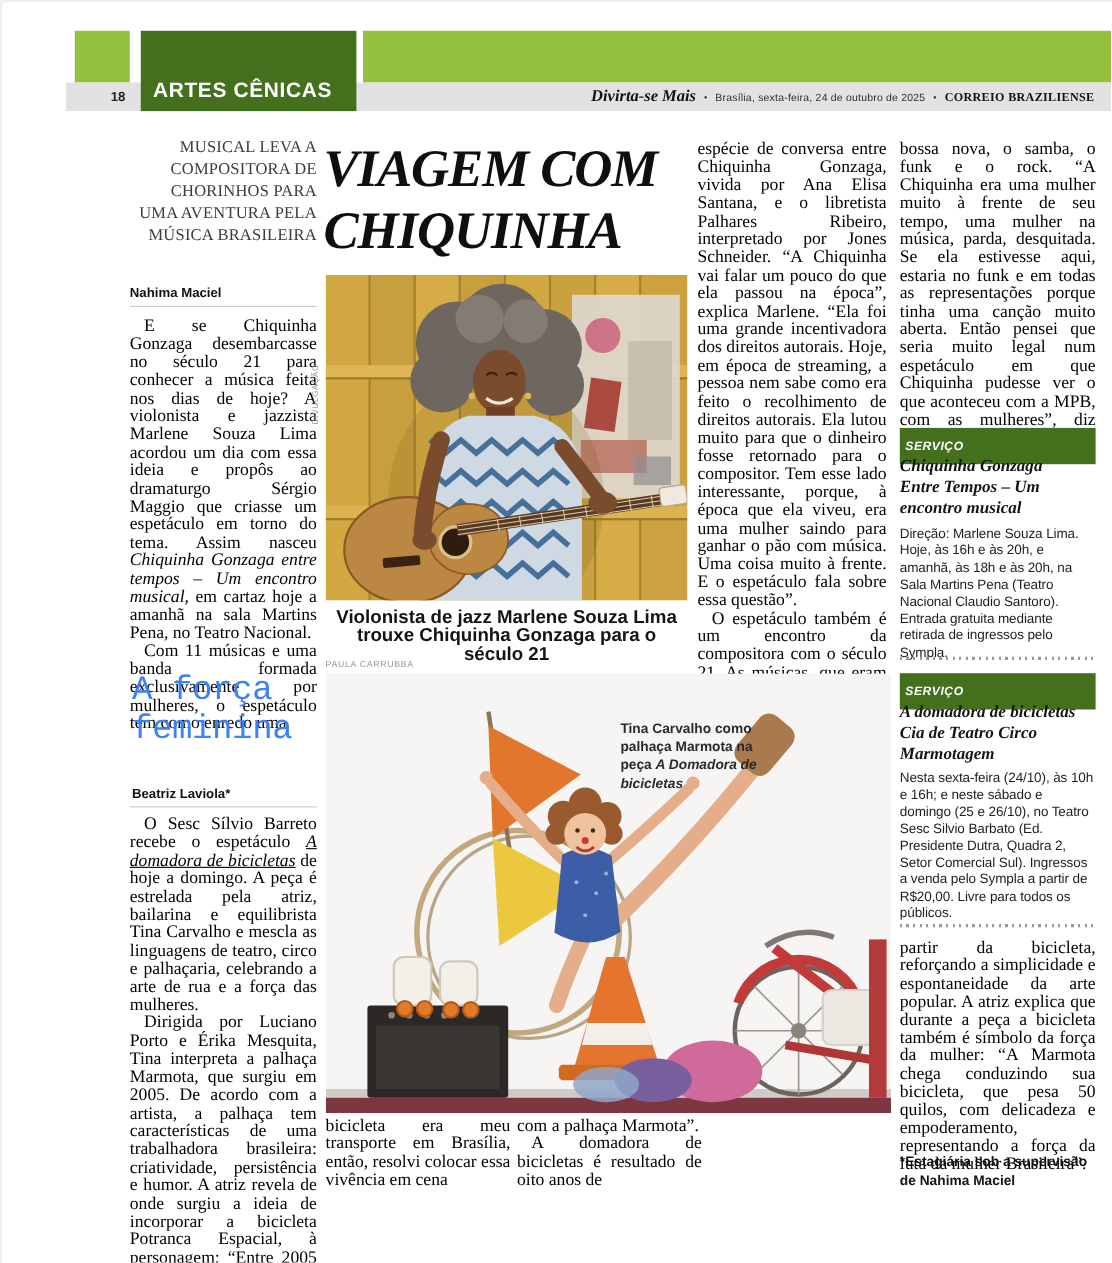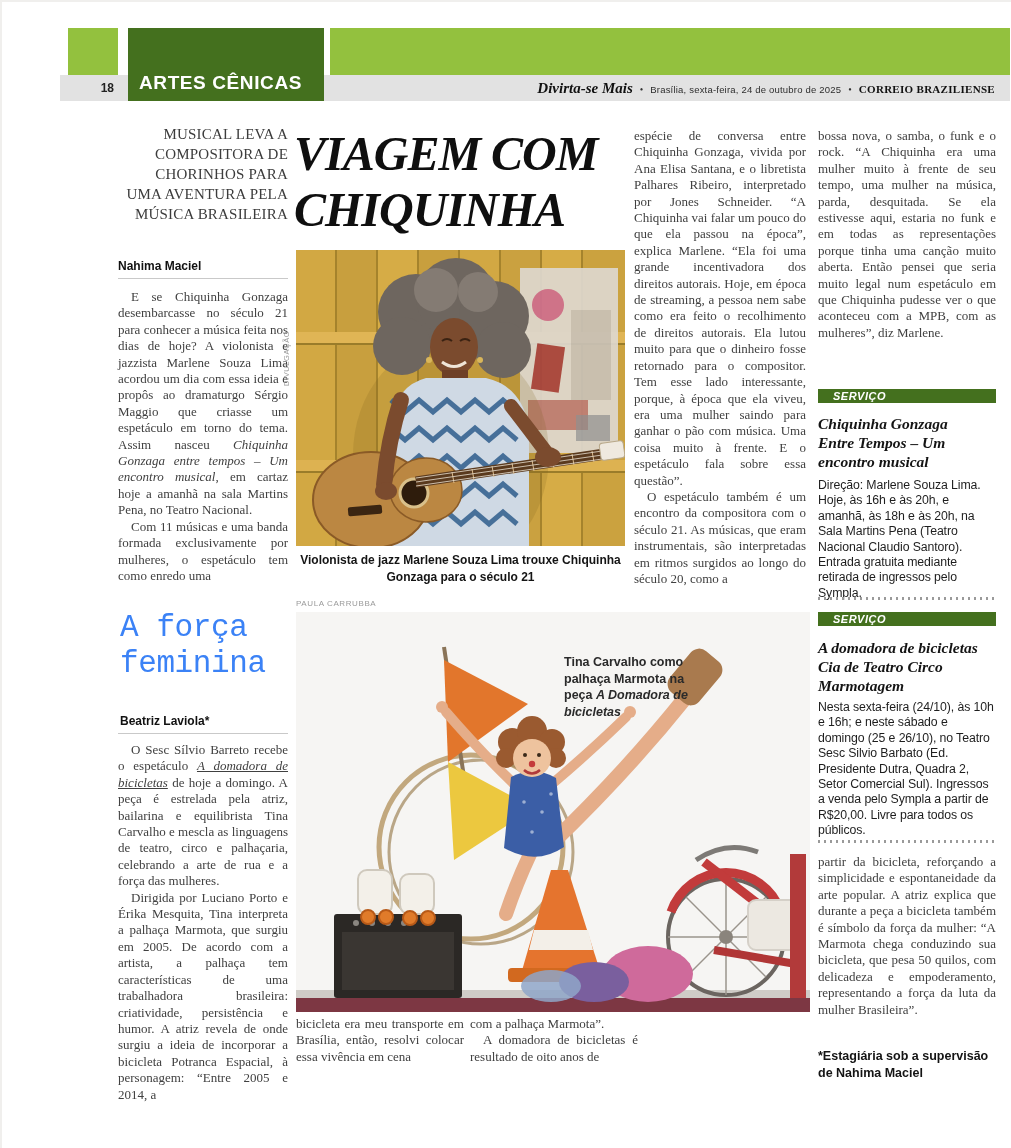--- a/index.html
+++ b/index.html
@@ -20,35 +20,35 @@
   .mh-dot{font-size:10px;color:#333}
   .mh-date{font-family:"Liberation Sans",sans-serif;font-size:9.5px;color:#2e2e2e;letter-spacing:.2px}
   .mh-brand{font-family:"Liberation Serif",serif;font-weight:bold;font-size:11px;color:#111;letter-spacing:.3px;text-transform:uppercase}
 
   
   .kicker{left:118px;top:124px;width:170px;text-align:right;font-family:Liberation Serif, serif;font-size:15px;line-height:20px;color:#3c3c3c;letter-spacing:.2px}
   .byline{font-family:"Liberation Sans",sans-serif;font-weight:bold;font-size:12px;color:#111}
   .byline1{left:118px;top:259px}
   .rule{height:1px;background:#c9c9c9}
   .rule1{left:118px;top:278px;width:170px}
-  .bodycol{text-align:justify;font-size:13px;line-height:16.4px;color:#404040}
+  .bodycol{text-align:justify;font-size:16px;line-height:16.4px;color:#000000}
   .bodycol p{text-indent:13px}
   .bodycol p.noindent{text-indent:0}
   .col1{left:118px;top:289px;width:170px}
   .col3{left:634px;top:128px;width:172px}
   .col4{left:818px;top:128px;width:178px}
   .headline1{left:294px;top:126px;width:336px;font-family:"Liberation Serif",serif;font-weight:bold;font-style:italic;font-size:48px;line-height:56px;letter-spacing:-1px;color:#0f0f0f}
   .headline1 span{display:block}
   .credit-v{left:282px;top:256px;height:130px;writing-mode:vertical-rl;transform:rotate(180deg);font-family:"Liberation Sans",sans-serif;font-size:7.5px;color:#9a9a9a;letter-spacing:.6px}
   .photo1{left:296px;top:250px;width:329px;height:296px;overflow:hidden}
-  .caption1{left:296px;top:552px;width:329px;text-align:center;font-family:"Liberation Sans",sans-serif;font-weight:bold;font-size:12px;line-height:17px;color:#141414}
+  .caption1{left:296px;top:552px;width:329px;text-align:center;font-family:"Liberation Sans",sans-serif;font-weight:bold;font-size:17px;line-height:17px;color:#141414}
   .credit-h{left:296px;top:599px;font-family:"Liberation Sans",sans-serif;font-size:8px;color:#9a9a9a;letter-spacing:.6px}
 
   
-  .servico-bar{width:178px;height:14px;background:#44701e;display:flex;align-items:center;padding-left:15px}
+  .servico-bar{width:178px;height:33px;background:#44701e;display:flex;align-items:center;padding-left:5px}
   .servico-bar span{font-family:"Liberation Sans",sans-serif;font-weight:bold;font-style:italic;font-size:11px;letter-spacing:.5px;color:#fff}
   .servico-title{font-family:"Liberation Serif",serif;font-weight:bold;font-style:italic;font-size:15.5px;line-height:19px;color:#141414}
   .servico-body{font-family:"Liberation Sans",sans-serif;font-size:12.3px;line-height:15.4px;color:#1e1e1e;letter-spacing:-.1px}
   .dotted{width:178px;height:3px;background:repeating-linear-gradient(90deg,#9a9a9a 0 2px,transparent 2px 6px)}
 
   
   .headline2{left:120px;top:610px;width:176px;font-family:Liberation Mono, monospace;font-size:31px;line-height:36px;letter-spacing:-.4px;color:#3b82f6}
   .byline2{left:120px;top:714px}
   .rule2{left:118px;top:733px;width:170px}
   .col-f1{left:118px;top:742px;width:170px}

